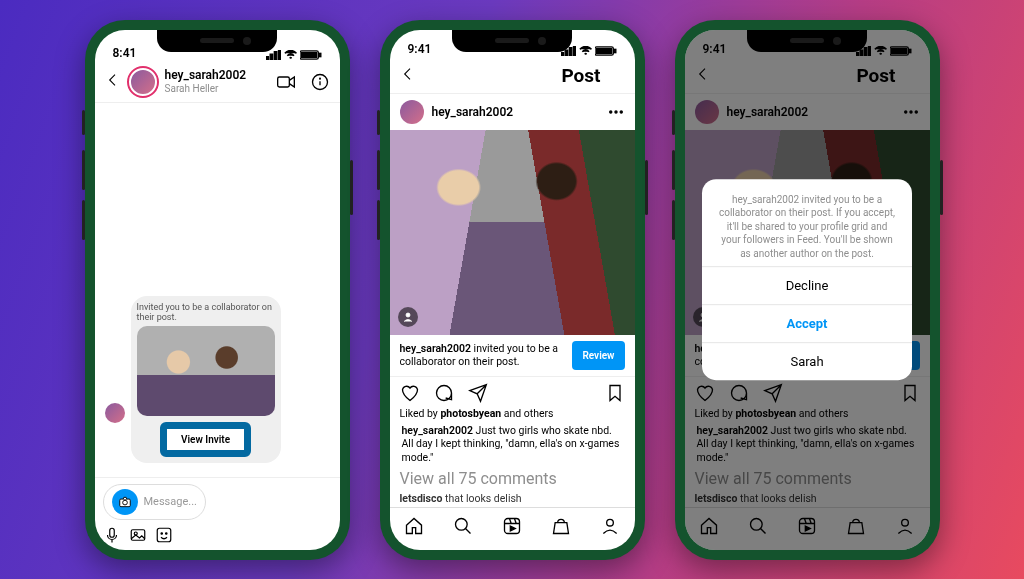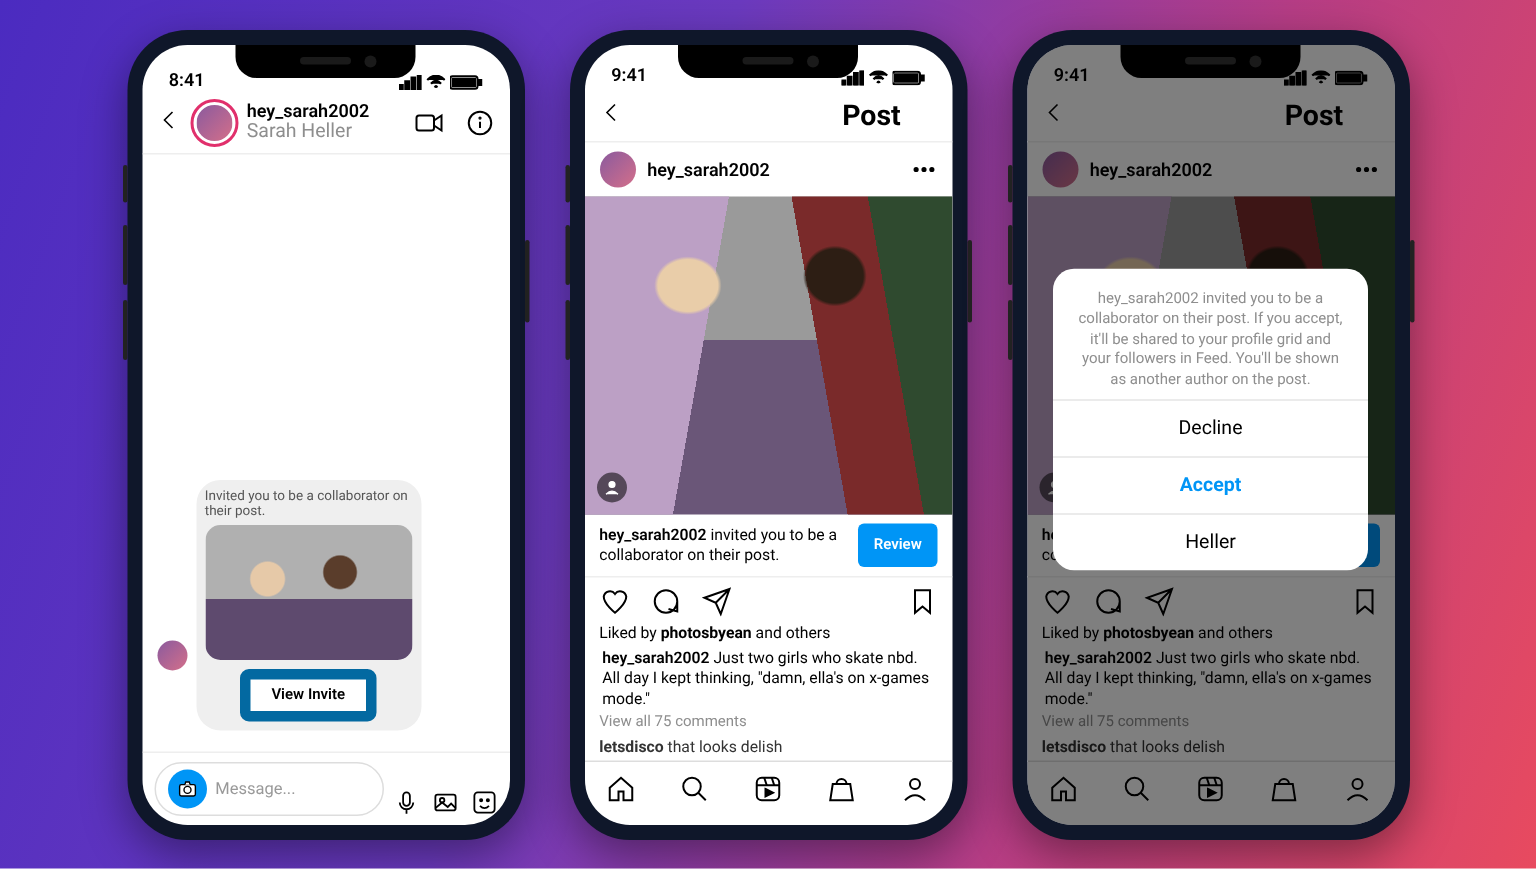--- a/index.html
+++ b/index.html
@@ -11,21 +11,21 @@
     justify-content: center;
     gap: 30px;
     background: linear-gradient(110deg, #4b2bc0 0%, #6b3abf 40%, #b63d85 70%, #e84a5f 100%);
     overflow: hidden;
   }
 
   
   .phone {
     width: 265px;
     height: 540px;
-    background: #0f172a;
+    background: #14532d;
     border-radius: 40px;
     padding: 10px;
     position: relative;
     box-shadow: 0 10px 30px rgba(0,0,0,0.4);
   }
   .phone .btn-side { position:absolute; background:#222; border-radius:3px; }
   .phone .btn-l1 { left:-3px; top:90px; width:3px; height:25px; }
   .phone .btn-l2 { left:-3px; top:130px; width:3px; height:40px; }
   .phone .btn-l3 { left:-3px; top:180px; width:3px; height:40px; }
   .phone .btn-r  { right:-3px; top:140px; width:3px; height:55px; }
@@ -60,21 +60,21 @@
   }
   .header .back svg { width:16px; height:16px; }
   .avatar {
     width:28px; height:28px; border-radius:50%;
     background: linear-gradient(135deg,#8a5a9e,#d46f8a);
     border:2px solid #fff; outline:2px solid #e1306c;
     flex:none;
   }
   .user-block { flex:1; line-height:1.1; }
   .user-name { font-size:12px; font-weight:600; }
-  .user-sub  { font-size:13px; color:#8e8e8e; }
+  .user-sub  { font-size:10px; color:#8e8e8e; }
   .header-icons { display:flex; gap:14px; }
   .header-icons svg { width:20px; height:20px; }
   .post-title { flex:1; text-align:right; font-weight:700; font-size:19px; }
 
   
   .dm-area { flex:1; display:flex; flex-direction:column; justify-content:flex-end; padding:8px; }
   .dm-bubble {
     align-self:flex-start; background:#efefef; border-radius:16px;
     width:150px; padding:6px; margin-left:28px; margin-bottom:6px;
     font-size:9px; color:#555;
@@ -90,22 +90,23 @@
   .view-invite-btn {
     display:block; margin:6px auto 0; background:#fff; border:7px solid #0369a1;
     border-radius:6px; padding:5px 14px; font-size:10px; font-weight:600;
   }
   .dm-mini-avatar {
     width:20px; height:20px; border-radius:50%;
     background: linear-gradient(135deg,#8a5a9e,#d46f8a);
     position:absolute; left:10px; bottom:54px;
   }
   .composer {
-    display:flex; align-items:flex-end; gap:6px; padding:6px 8px;
+    display:flex; align-items:flex-start; gap:6px; padding:6px 8px;
     border-top:1px solid #eee;
+    flex-direction:column;
   }
   .composer-field {
     flex:1; display:flex; align-items:center; gap:6px;
     border:1px solid #ddd; border-radius:20px; padding:4px 8px;
   }
   .camera-btn { width:26px; height:26px; border-radius:50%; background:#0095f6; display:flex; align-items:center; justify-content:center; }
   .camera-btn svg { width:14px; height:14px; fill:#fff; }
   .composer-input { flex:1; font-size:11px; color:#999; }
   .composer-icons { display:flex; gap:8px; }
   .composer-icons svg { width:18px; height:18px; }
@@ -136,21 +137,21 @@
   .review-btn {
     background:#0095f6; color:#fff; border:none; border-radius:4px;
     font-size:10px; font-weight:600; padding:9px 10px;
   }
   .action-row { display:flex; justify-content:space-between; padding:6px 10px 2px; }
   .action-left { display:flex; gap:14px; }
   .action-row svg { width:20px; height:20px; }
   .likes { font-size:10.5px; padding:2px 10px; }
   .caption { font-size:10.5px; padding:2px 12px; line-height:1.3; }
   .caption b { font-weight:600; }
-  .comments { font-size:10px; color:#8e8e8e; padding:2px 10px; }
+  .comments { font-size:16px; color:#8e8e8e; padding:2px 10px; }
   .extra { font-size:10.5px; padding:2px 10px; color:#333; }
   .tab-bar {
     margin-top:auto; border-top:1px solid #ddd;
     display:flex; justify-content:space-around; padding:8px 0 14px;
   }
   .tab-bar svg { width:20px; height:20px; }
 
   
   .dim { position:absolute; inset:0; background:rgba(0,0,0,0.5); z-index:40; }
   .modal {
@@ -478,16 +479,16 @@
         </svg>
     </div>
 
     <div class="dim"></div>
     <div class="modal">
       <div class="modal-head">
         <div class="modal-body">hey_sarah2002 invited you to be a collaborator on their post. If you accept, it'll be shared to your profile grid and your followers in Feed. You'll be shown as another author on the post.</div>
       </div>
       <div class="modal-opt">Decline</div>
       <div class="modal-opt modal-accept">Accept</div>
-      <div class="modal-opt">Heller</div>
+      <div class="modal-opt">Sarah</div>
     </div>
   </div>
 </div>
 
 </body></html>

